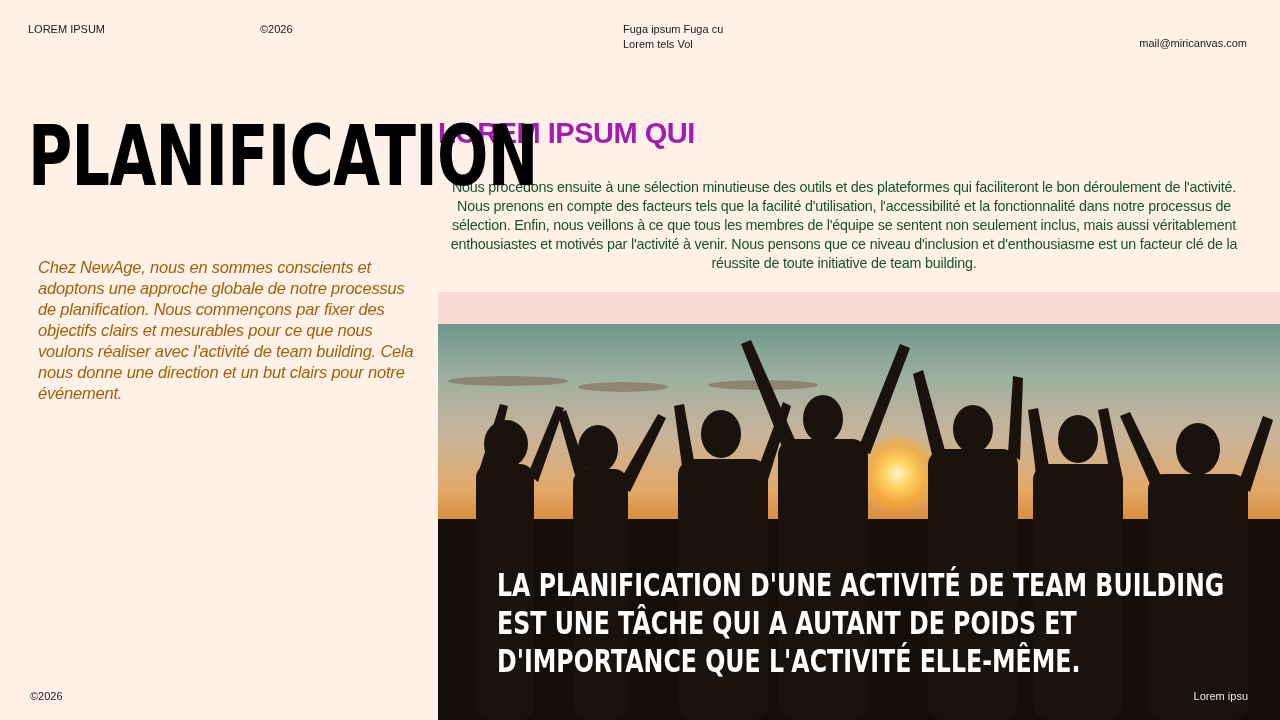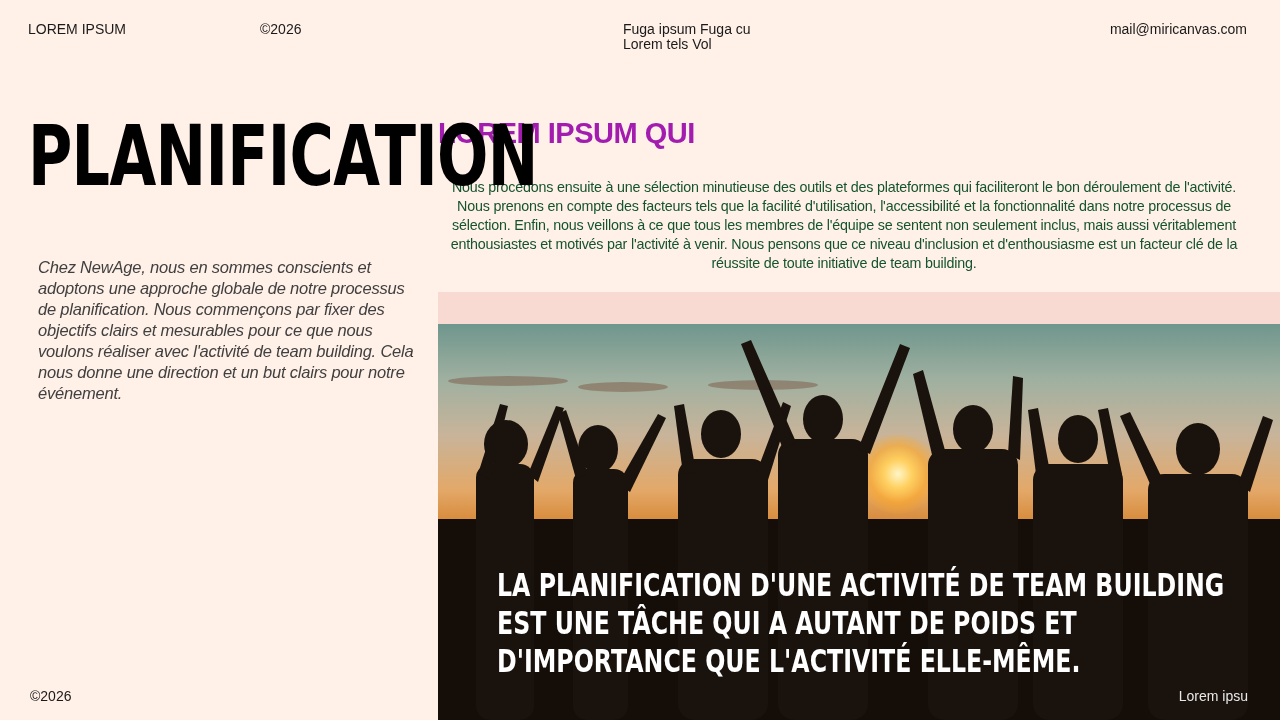--- a/index.html
+++ b/index.html
@@ -3,25 +3,25 @@
   <meta charset="utf-8">
   <style>
     * { margin: 0; padding: 0; box-sizing: border-box; }
     html, body { width: 1280px; height: 720px; overflow: hidden; }
     body {
       background: #fff0e8;
       font-family: "Liberation Sans", sans-serif;
       color: #111;
       position: relative;
     }
-    .small { font-size: 14px; line-height: 15px; color: #1a1a1a; position: absolute; }
+    .small { font-size: 11px; line-height: 15px; color: #1a1a1a; position: absolute; }
     #hdr-brand { left: 28px; top: 22px; }
     #hdr-copy { left: 260px; top: 22px; }
     #hdr-sub { left: 623px; top: 22px; }
-    #hdr-mail { right: 33px; top: 22px; }
+    #hdr-mail { right: 33px; top: 36px; }
 
     .big-title {
       position: absolute; left: 28px; top: 108px;
       font-family: "DejaVu Sans", sans-serif;
       font-weight: bold;
       font-size: 84px; line-height: 96px;
       letter-spacing: -1px;
       transform: scaleX(0.72); transform-origin: left top;
       color: #000; white-space: nowrap; z-index: 2;
     }
@@ -31,21 +31,21 @@
       letter-spacing: -0.5px; z-index: 1;
     }
     .body-text {
       position: absolute; left: 438px; top: 178px; width: 812px;
       font-size: 14.3px; line-height: 19px; color: #14532d;
       letter-spacing: -0.2px;
       text-align: center;
     }
     .quote-text {
       position: absolute; left: 38px; top: 257px; width: 380px;
-      font-size: 16.5px; line-height: 21px; font-style: italic; color: #404040;
+      font-size: 16.5px; line-height: 21px; font-style: italic; color: #a16207;
       letter-spacing: -0.2px;
     }
     .pink-band {
       position: absolute; left: 438px; top: 292px; width: 842px; height: 32px;
       background: #f9dad3;
     }
     .photo {
       position: absolute; left: 438px; top: 324px; width: 842px; height: 396px;
       overflow: hidden;
       background: linear-gradient(180deg, #6f968d 0%, #9fb0a0 14%, #c8b49a 28%, #e3a868 42%, #d78a3a 50%, #8a5220 58%, #2a1a10 68%, #120c08 80%, #0c0806 100%);

